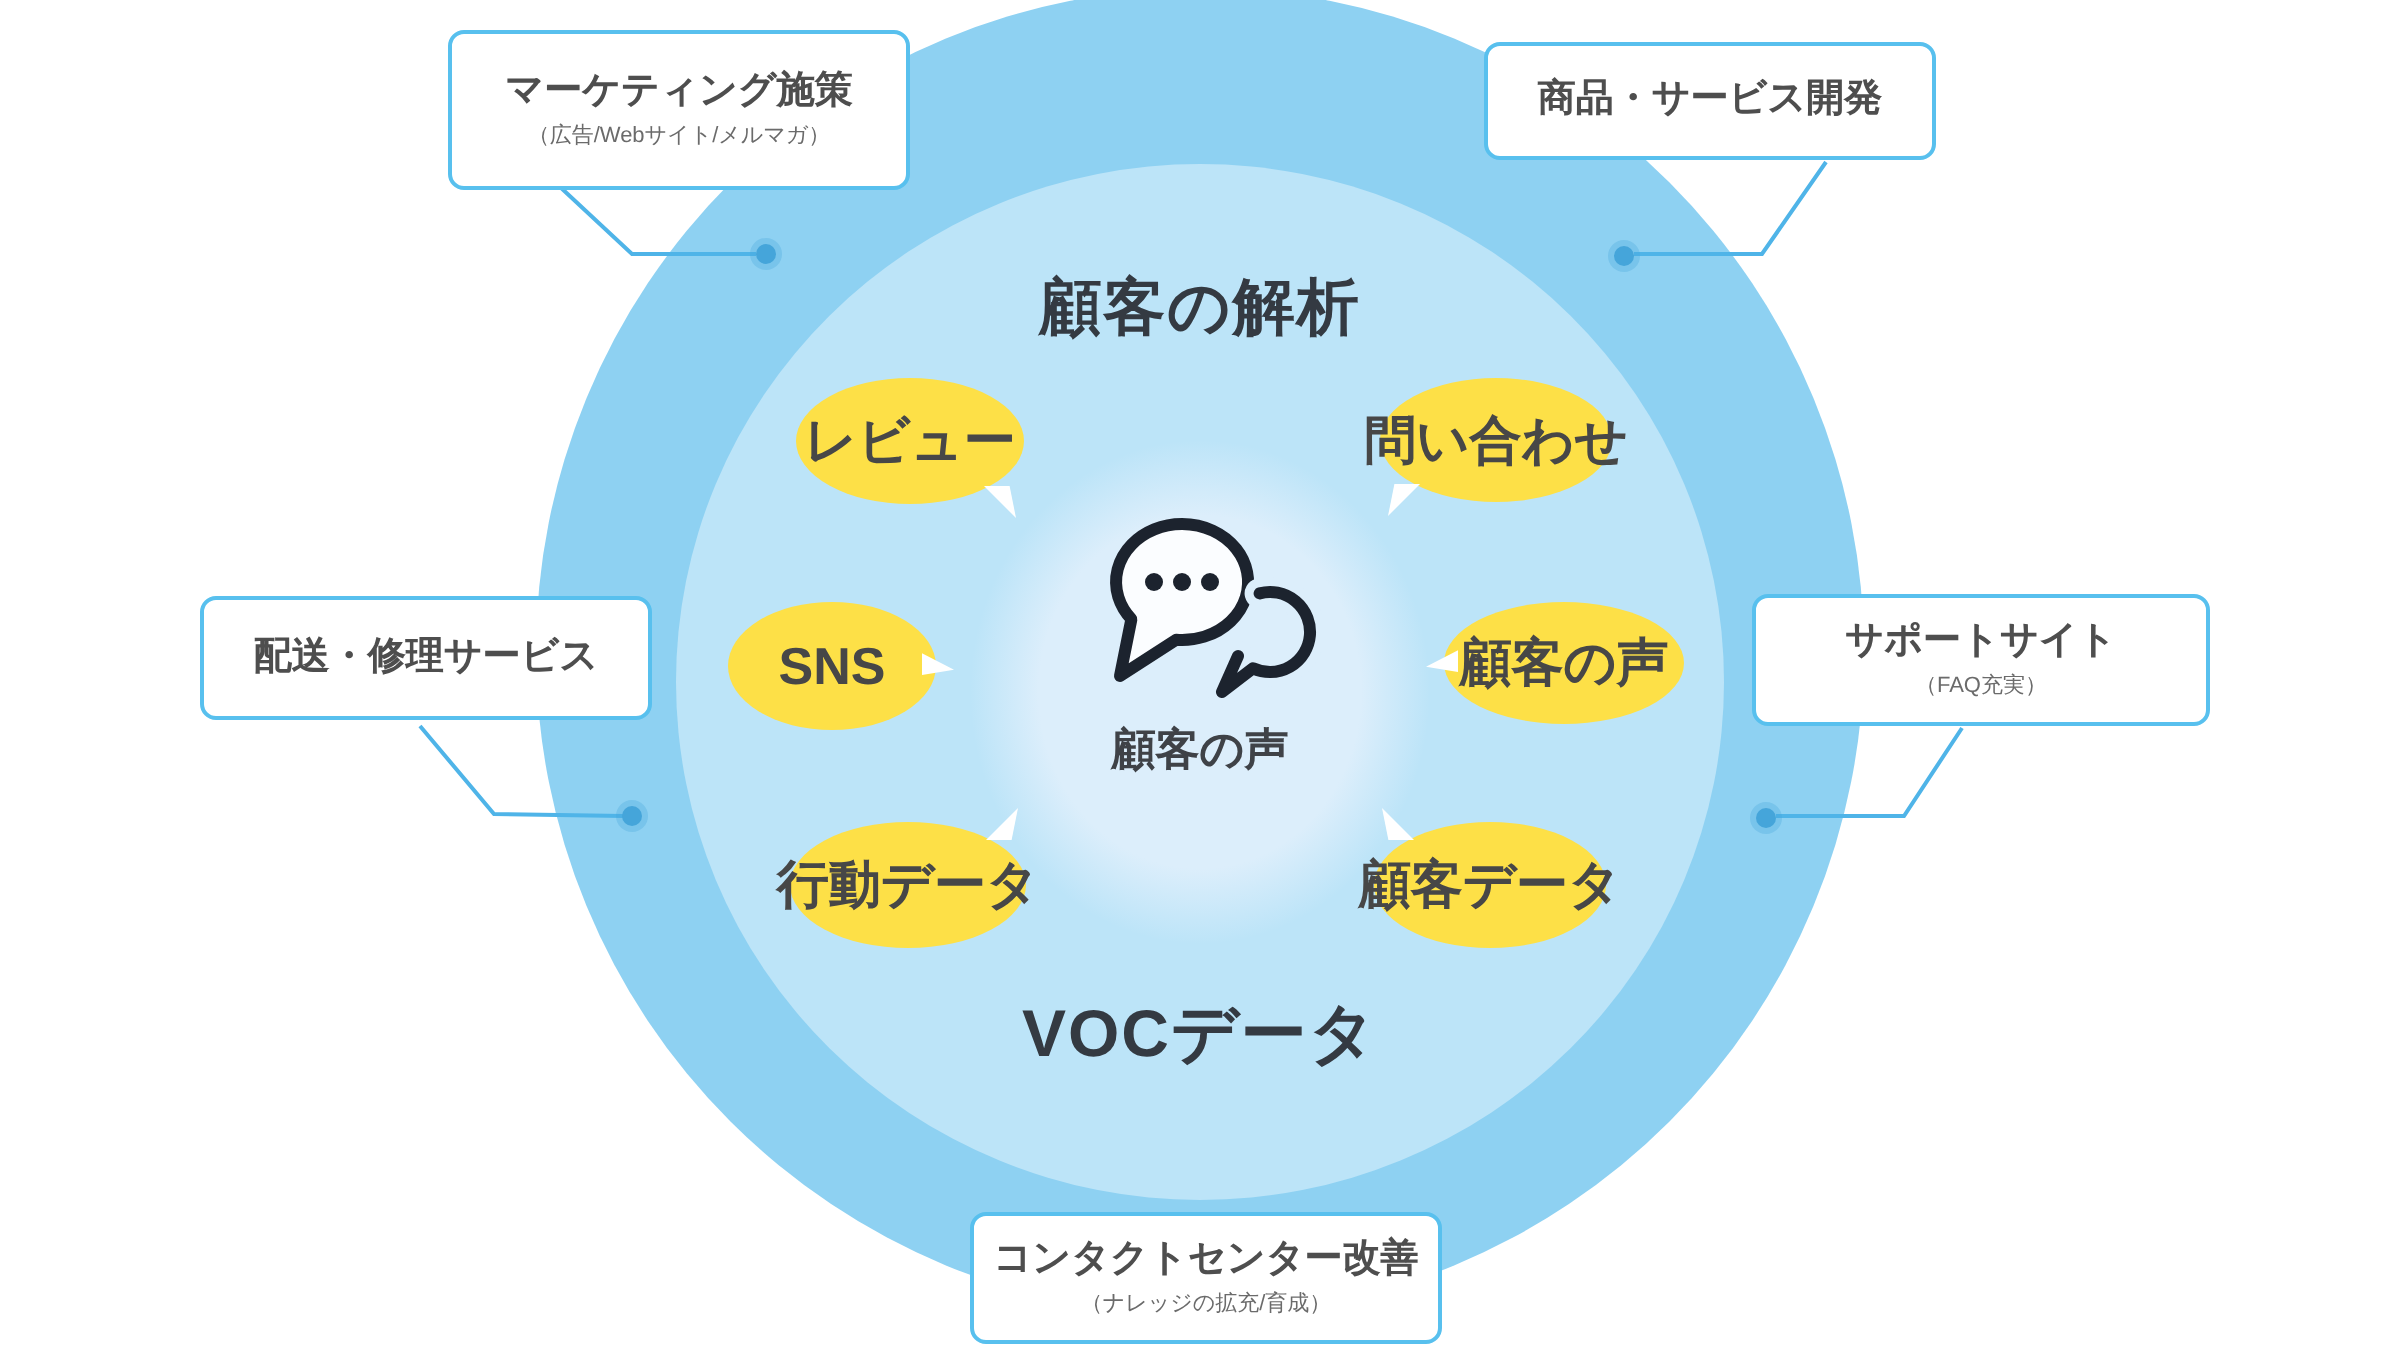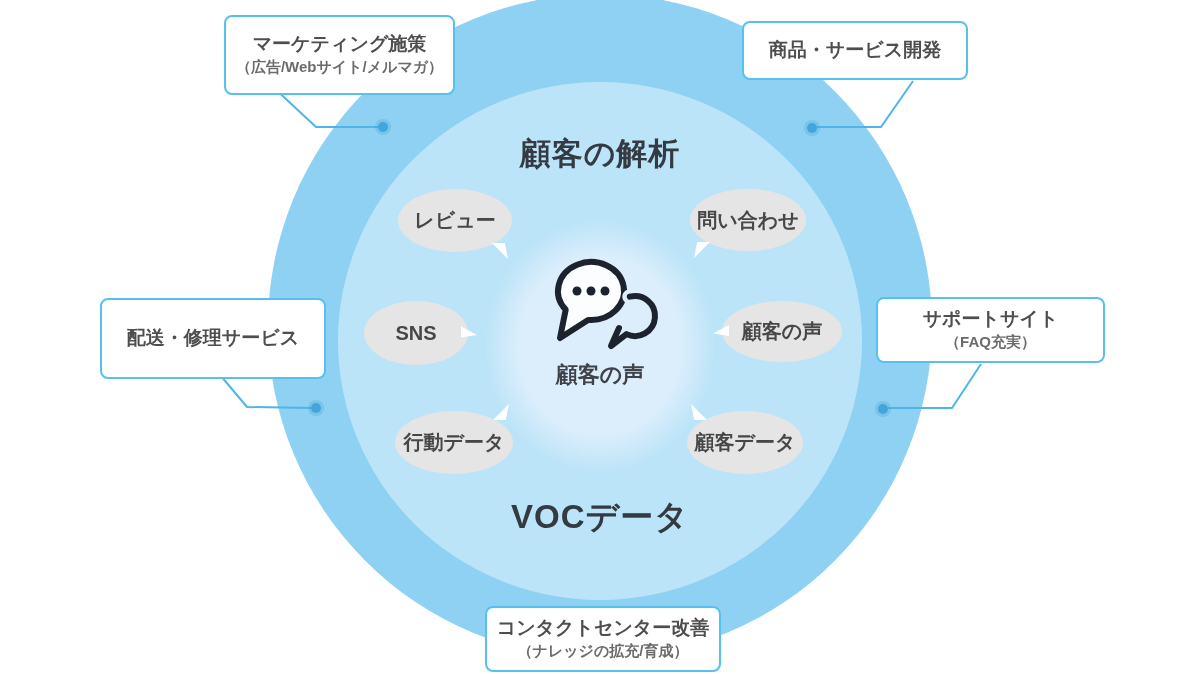--- a/index.html
+++ b/index.html
@@ -20,23 +20,23 @@
   .heading { position:absolute; left:400px; width:400px; text-align:center;
              font-weight:bold; color:#343a42; letter-spacing:1px; }
   .heading-top    { top:133px; font-size:31px; }
   .heading-bottom { top:495px; font-size:33px; }
 
   .center-label { position:absolute; left:490px; top:360px; width:220px; text-align:center;
                   font-size:22px; font-weight:bold; color:#3f4247; }
 
   .icon-wrap { position:absolute; left:547px; top:254px; width:114px; height:100px; }
 
-  .bubble { position:absolute; background:#e5e5e5; border-radius:50%;
+  .bubble { position:absolute; background:#fde047; border-radius:50%;
             display:flex; align-items:center; justify-content:center;
-            font-size:20px; font-weight:600; color:#474747; white-space:nowrap; }
+            font-size:26px; font-weight:600; color:#474747; white-space:nowrap; }
   .bubble::after { content:""; position:absolute; width:16px; height:16px; background:#ffffff; }
   .b-review   { left:398px; top:189px; width:114px; height:63px; }
   .b-inquiry  { left:690px; top:189px; width:116px; height:62px; }
   .b-sns      { left:364px; top:301px; width:104px; height:64px; }
   .b-survey   { left:722px; top:301px; width:120px; height:61px; }
   .b-behavior { left:395px; top:411px; width:118px; height:63px;font-family:Liberation Serif, serif; }
   .b-customer { left:687px; top:411px; width:116px; height:63px; }
   .tail-br::after { right:4px;  bottom:-7px; clip-path:polygon(0 0, 100% 100%, 80% 0); }
   .tail-bl::after { left:4px;   bottom:-7px; clip-path:polygon(100% 0, 0 100%, 20% 0); }
   .tail-r::after  { right:-9px; top:50%; margin-top:-8px; clip-path:polygon(0 10%, 100% 62%, 0 78%); }
@@ -46,24 +46,24 @@
 
   .connectors { position:absolute; left:0; top:0; pointer-events:none; }
   .connectors polyline { fill:none; stroke:#4fb4e8; stroke-width:2; }
   .connectors .dot  { fill:#45a5da; }
   .connectors .halo { fill:#45a5da; opacity:0.3; }
 
   .callout { position:absolute; background:#ffffff; border:2px solid #58c0ee; border-radius:8px;
              display:flex; flex-direction:column; align-items:center; justify-content:center;
              text-align:center; box-sizing:border-box; }
   .callout .t { font-size:19px; font-weight:600; color:#4e4e4e; line-height:1.2; white-space:nowrap; }
-  .callout .s { font-size:15px; font-weight:700; color:#6b6b6b; margin-top:3px; white-space:nowrap; }
+  .callout .s { font-size:11px; font-weight:400; color:#6b6b6b; margin-top:3px; white-space:nowrap; }
   .c-tl { left:224px; top:15px;  width:231px; height:80px; }
   .c-tr { left:742px; top:21px;  width:226px; height:59px;justify-content:center; }
-  .c-l  { left:100px; top:298px; width:226px; height:81px; }
+  .c-l  { left:100px; top:298px; width:226px; height:62px; }
   .c-r  { left:876px; top:297px; width:229px; height:66px; }
   .c-b  { left:485px; top:606px; width:236px; height:66px; }
 </style>
 </head>
 <body>
 
 <div class="canvas">
 
   <div class="circle outer-circle"></div>
   <div class="circle middle-circle"></div>

